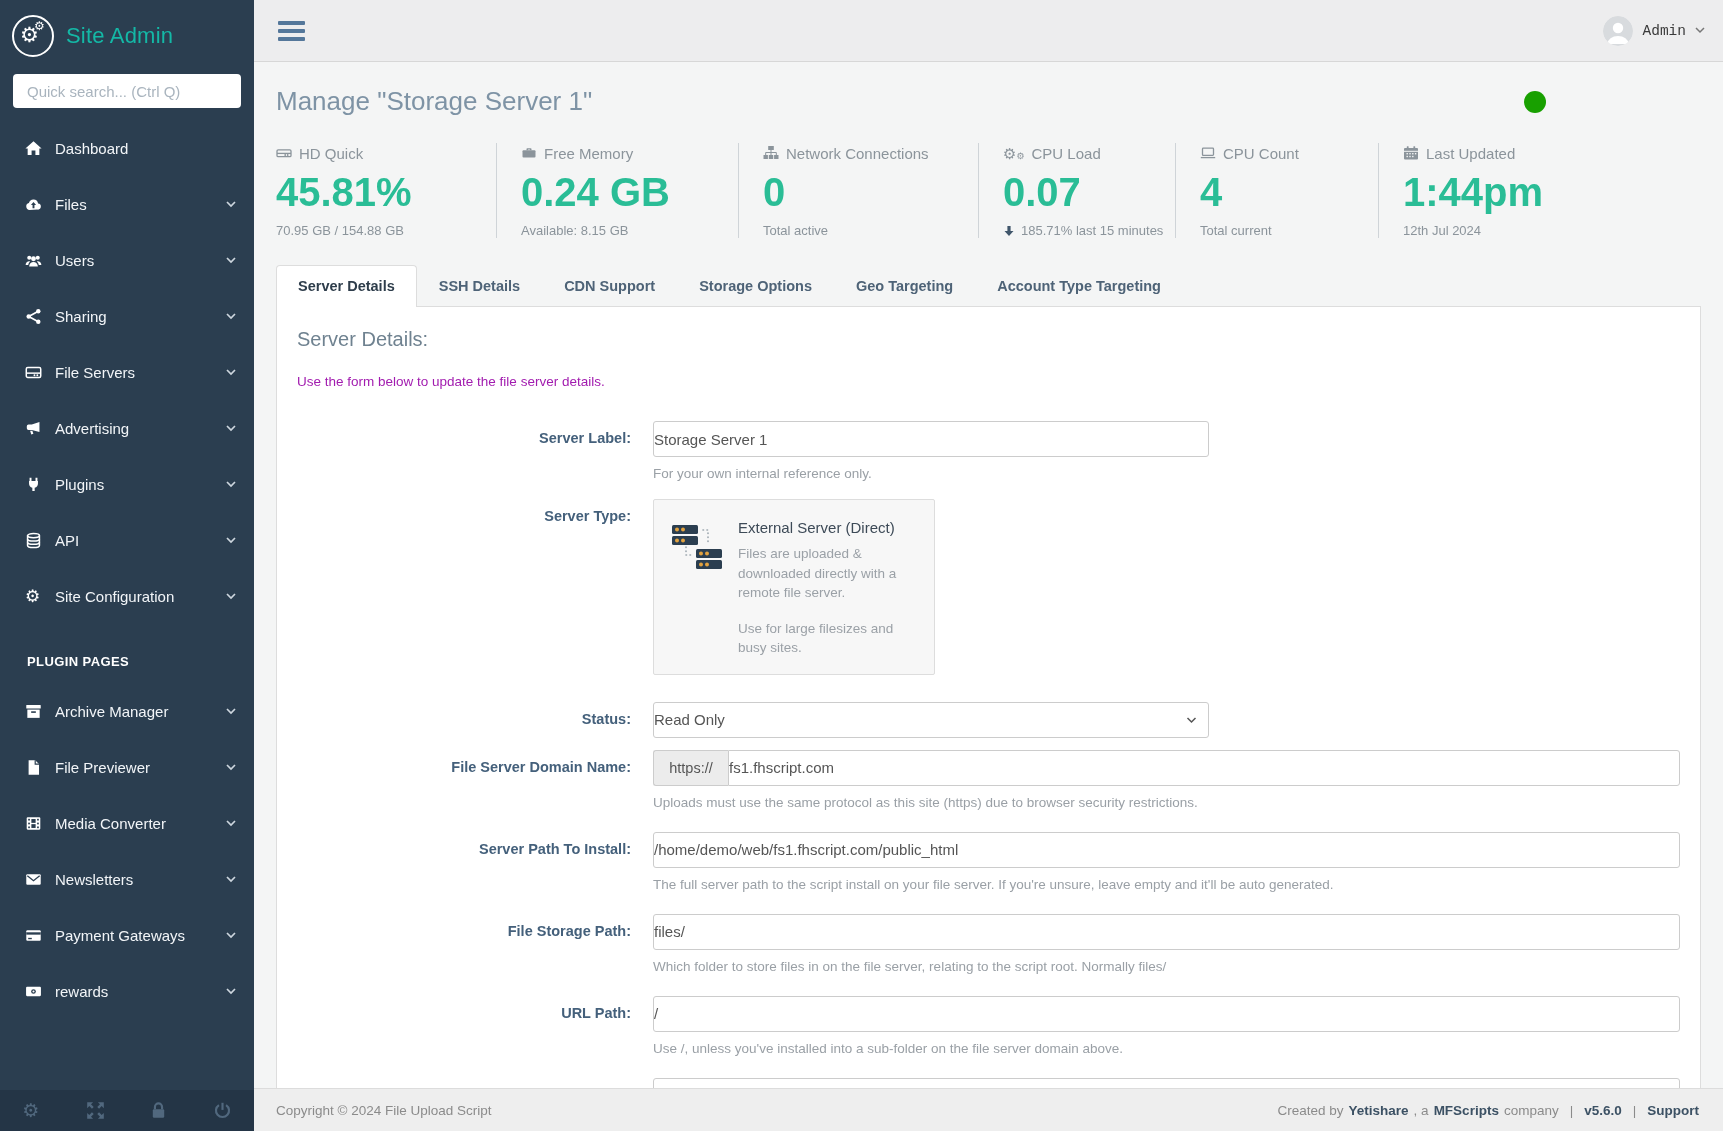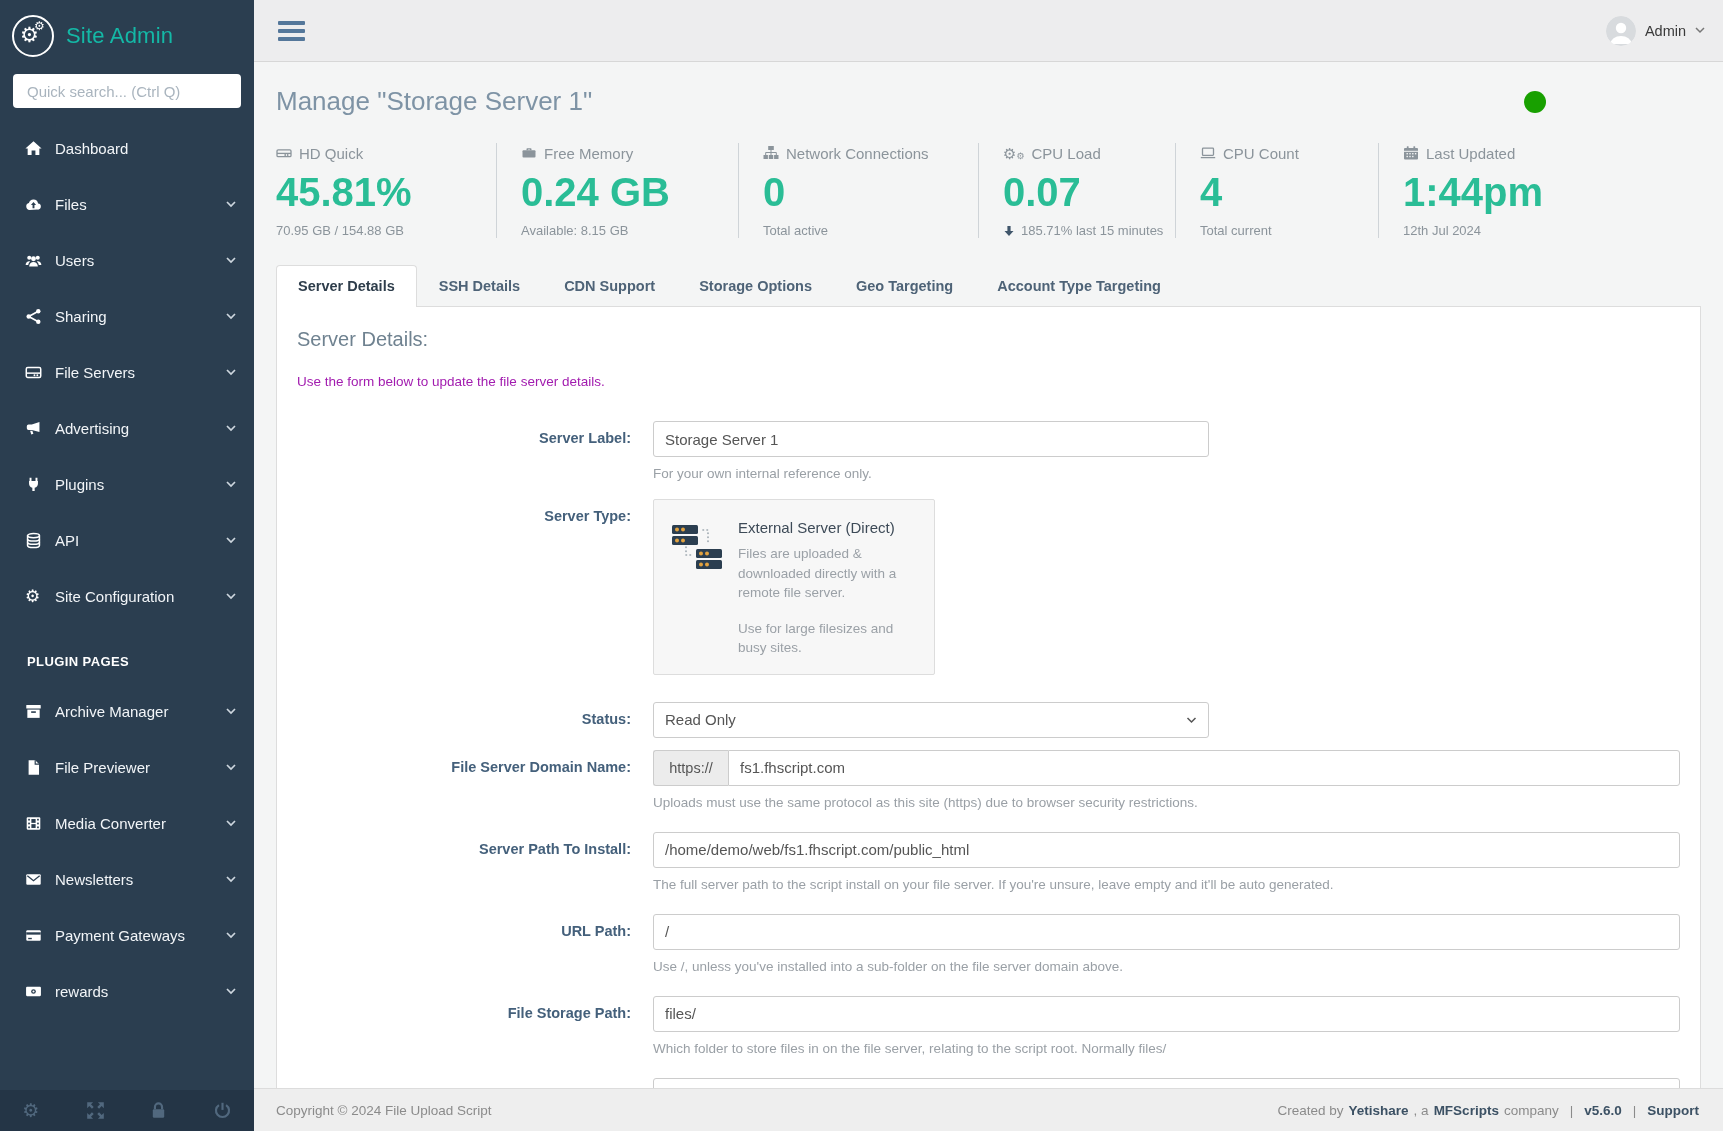--- a/index.html
+++ b/index.html
@@ -32,21 +32,21 @@
     display:flex; align-items:center; }
   .side-foot .sf { flex:1; display:flex; justify-content:center; cursor:pointer; }
   .side-foot svg, .side-foot .gear-glyph { width:19px; height:19px; font-size:19px; color:#51687e; }
 
   
   .main { flex:1; display:flex; flex-direction:column; height:1131px; min-width:0; }
   .topbar { height:62px; background:#ededee; border-bottom:1px solid #d7d7d7;
     display:flex; align-items:center; padding:0 18px 0 24px; }
   .burger { cursor:pointer; }
   .burger div { width:27px; height:4px; background:#54779a; border-radius:1px; margin:4px 0; }
-  .top-right { margin-left:auto; display:flex; align-items:center; gap:9px; cursor:pointer; }
+  .top-right { margin-left:auto; display:flex; align-items:center; gap:9px; cursor:pointer;font-family:Liberation Mono, monospace; }
   .avatar { width:30px; height:30px; border-radius:50%; overflow:hidden; }
   .admin-label { font-size:14.5px; color:#3a3a3a; }
   .admin-chev { width:10px; height:7px; }
 
   .content { flex:1; overflow:hidden; padding:0 22px; display:flex; flex-direction:column; }
   .page-head { margin-top:24px; display:flex; align-items:center; justify-content:space-between; }
   .page-title { font-size:26px; font-weight:400; color:#7e93a5; }
   .status-dot { width:22px; height:22px; border-radius:50%; background:#18a000; margin-right:155px; }
 
   .stats { display:flex; margin-top:26px; }
@@ -68,21 +68,21 @@
   .tab.active { background:#fff; border-color:#ddd; color:#2e3d4b; margin-bottom:-1px; }
 
   .panel { flex:1; overflow:hidden; background:#fff; border:1px solid #ddd; border-bottom:none;
     padding:21px 20px 0 20px; }
   .panel-heading { font-size:20px; font-weight:400; color:#6f8290; }
   .panel-intro { margin-top:23px; font-size:13.5px; color:#a21caf; }
   form { margin-top:32px; }
   .form-row { display:grid; grid-template-columns:334px 1fr; column-gap:22px; margin-bottom:22px; }
   .form-label { text-align:right; font-weight:bold; color:#44607b; font-size:14.5px; padding-top:9px; }
   .ctl { height:36px; border:1px solid #ccc; border-radius:3px; background:#fff;
-    padding:0 11px; font-size:15px; color:#555; font-family:inherit; outline:none; }
+    padding:0 0; font-size:15px; color:#555; font-family:inherit; outline:none; }
   .w-short { width:556px; }
   .w-long { width:100%; }
   .help { margin-top:9px; font-size:13.5px; color:#9aa0a6; }
   .row-label { margin-bottom:18px; } .row-type { margin-bottom:27px; } .row-status { margin-bottom:12px; }
 
   .type-box { width:282px; background:#f7f7f7; border:1px solid #ddd; border-radius:2px;
     padding:19px 16px 16px 16px; display:flex; gap:14px; cursor:pointer; min-height:149px; }
   .type-ico { flex:0 0 54px; padding-top:4px; }
   .type-title { font-size:15px; font-weight:normal; color:#3d4a57; }
   .type-desc { margin-top:8px; font-size:13.5px; color:#9ba1a7; line-height:1.45; }
@@ -540,32 +540,32 @@
 
         <div class="form-row">
           <div class="form-label">Server Path To Install:</div>
           <div>
             <input class="ctl w-long" type="text" value="/home/demo/web/fs1.fhscript.com/public_html" style="">
             <div class="help">The full server path to the script install on your file server. If you're unsure, leave empty and it'll be auto generated.</div>
           </div>
         </div>
 
         <div class="form-row">
+          <div class="form-label">File Storage Path:</div>
+          <div>
+            <input class="ctl w-long" type="text" value="files/" style="">
+            <div class="help">Which folder to store files in on the file server, relating to the script root. Normally files/</div>
+          </div>
+        </div>
+
+        <div class="form-row">
           <div class="form-label">URL Path:</div>
           <div>
             <input class="ctl w-long" type="text" value="/" style="">
             <div class="help">Use /, unless you've installed into a sub-folder on the file server domain above.</div>
-          </div>
-        </div>
-
-        <div class="form-row">
-          <div class="form-label">File Storage Path:</div>
-          <div>
-            <input class="ctl w-long" type="text" value="files/" style="">
-            <div class="help">Which folder to store files in on the file server, relating to the script root. Normally files/</div>
           </div>
         </div>
 
         <div class="form-row">
           <div class="form-label"></div>
           <div><input class="ctl w-long" type="text" style=""></div>
         </div>
       </form>
     </div>
   </div>

